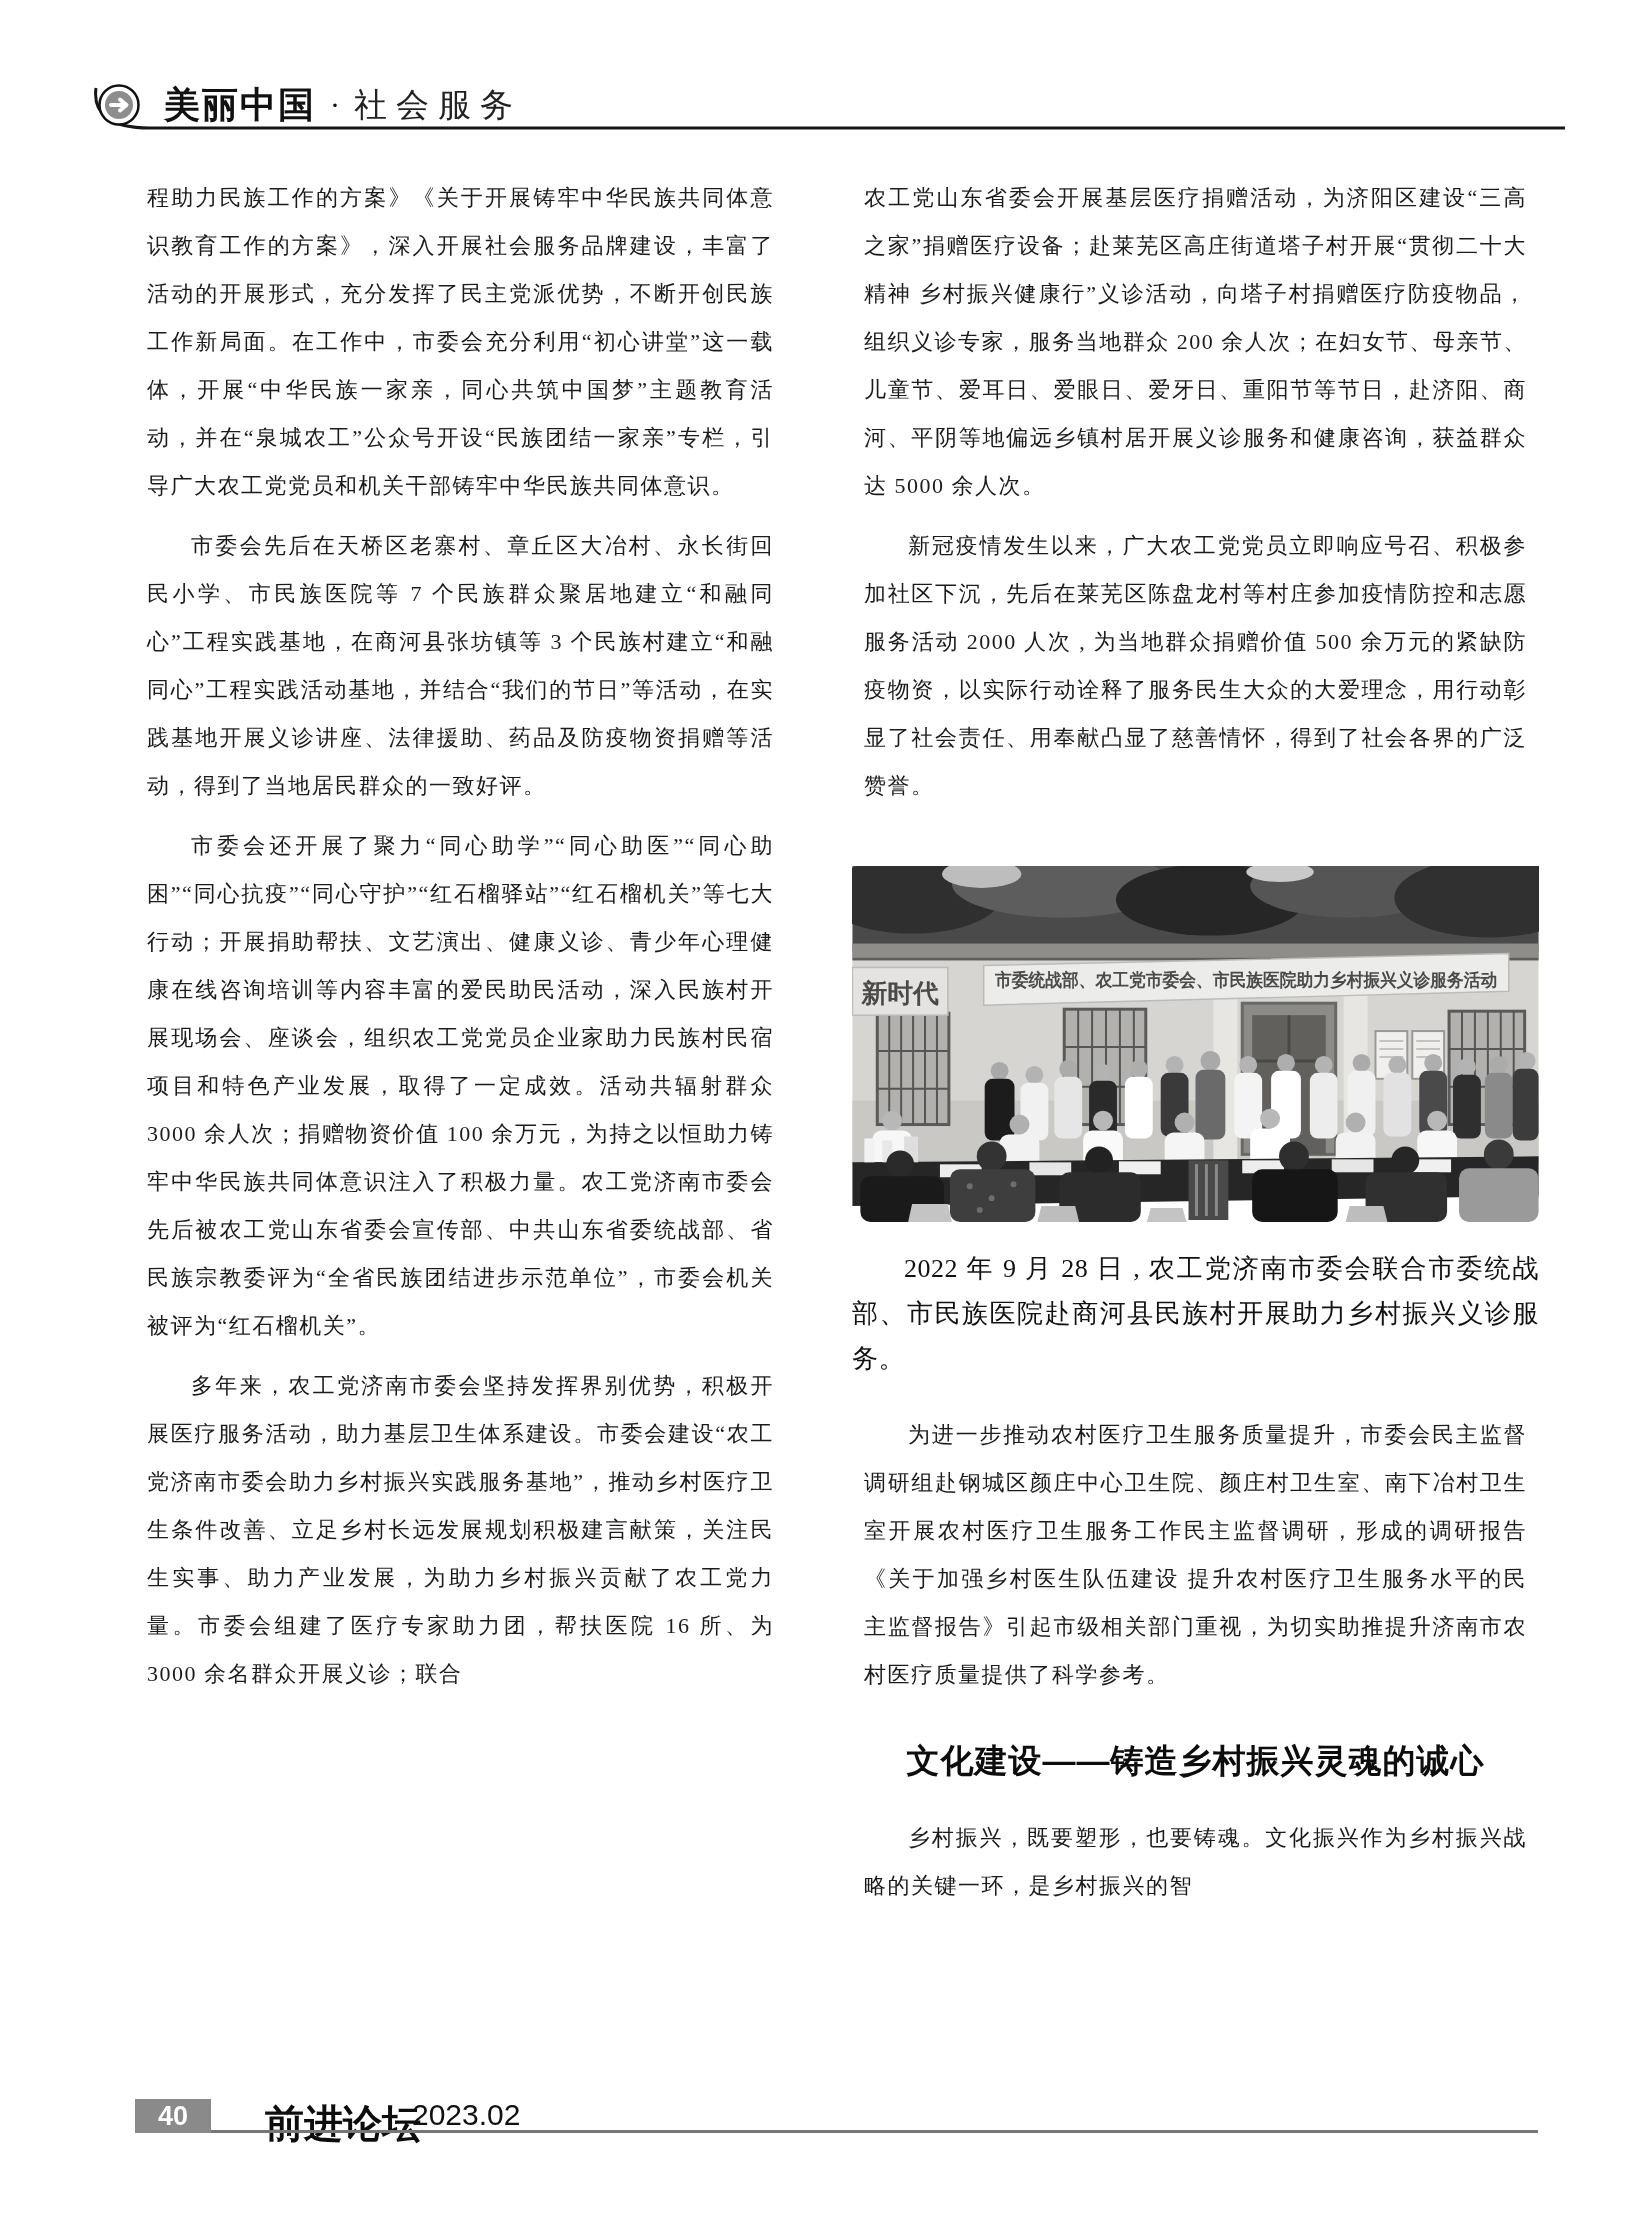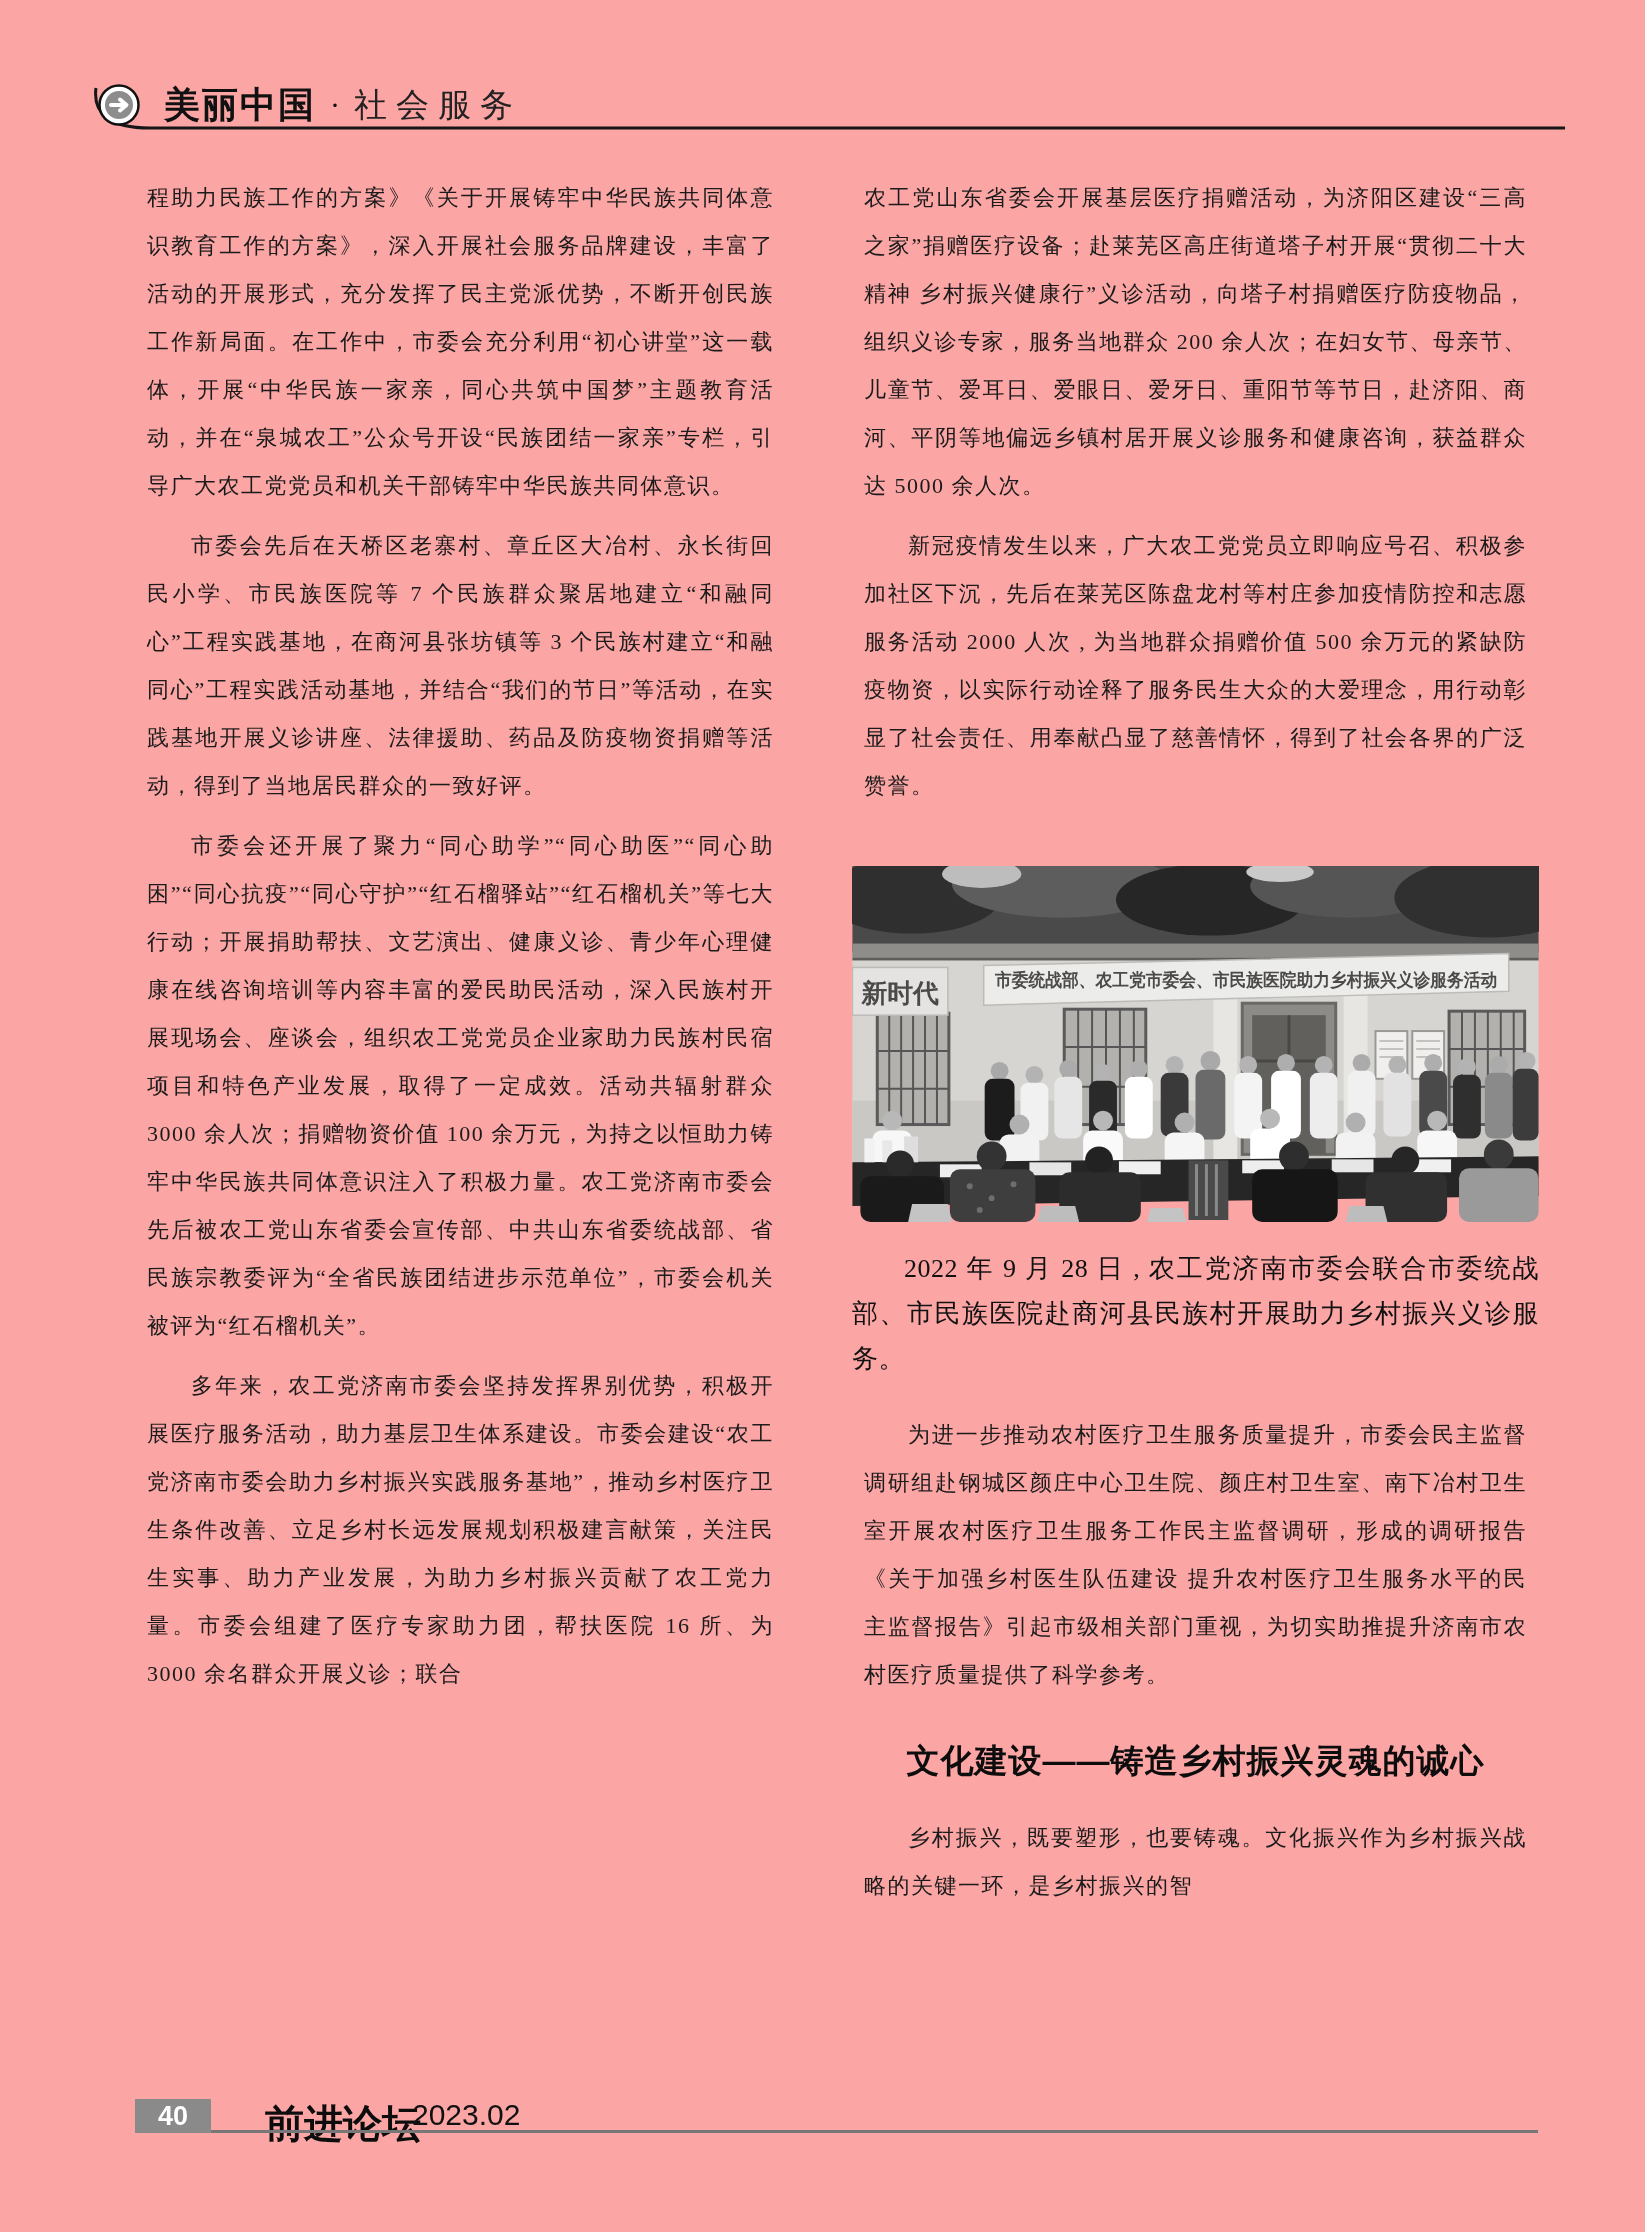--- a/index.html
+++ b/index.html
@@ -1,18 +1,18 @@
 <!DOCTYPE html>
 <html><head>
 <meta charset="utf-8">
 <style>
   html,body{margin:0;padding:0;background:#e9e9e9;}
   .page{
     position:relative;width:1646px;height:2233px;margin:0 auto;
-    background:#fca5a5;overflow:hidden;
+    background:#ffffff;overflow:hidden;
     font-family:"Liberation Serif","DejaVu Serif",serif;color:#1b1b1b;
   }
   
   .header-bar{position:absolute;left:98px;top:82px;height:46px;display:flex;align-items:center;}
   .logo-svg{width:42px;height:42px;display:block;}
   .brand{margin-left:24px;font-family:"Liberation Sans","DejaVu Sans",sans-serif;
          font-weight:bold;font-size:36px;letter-spacing:2px;color:#111;}
   .brand-dot{margin:0 14px;font-size:30px;color:#111;}
   .section-name{font-size:33px;letter-spacing:9px;color:#222;font-weight:400;text-align:center;}
   .header-rule-svg{position:absolute;left:86px;top:82px;width:1485px;height:52px;}

